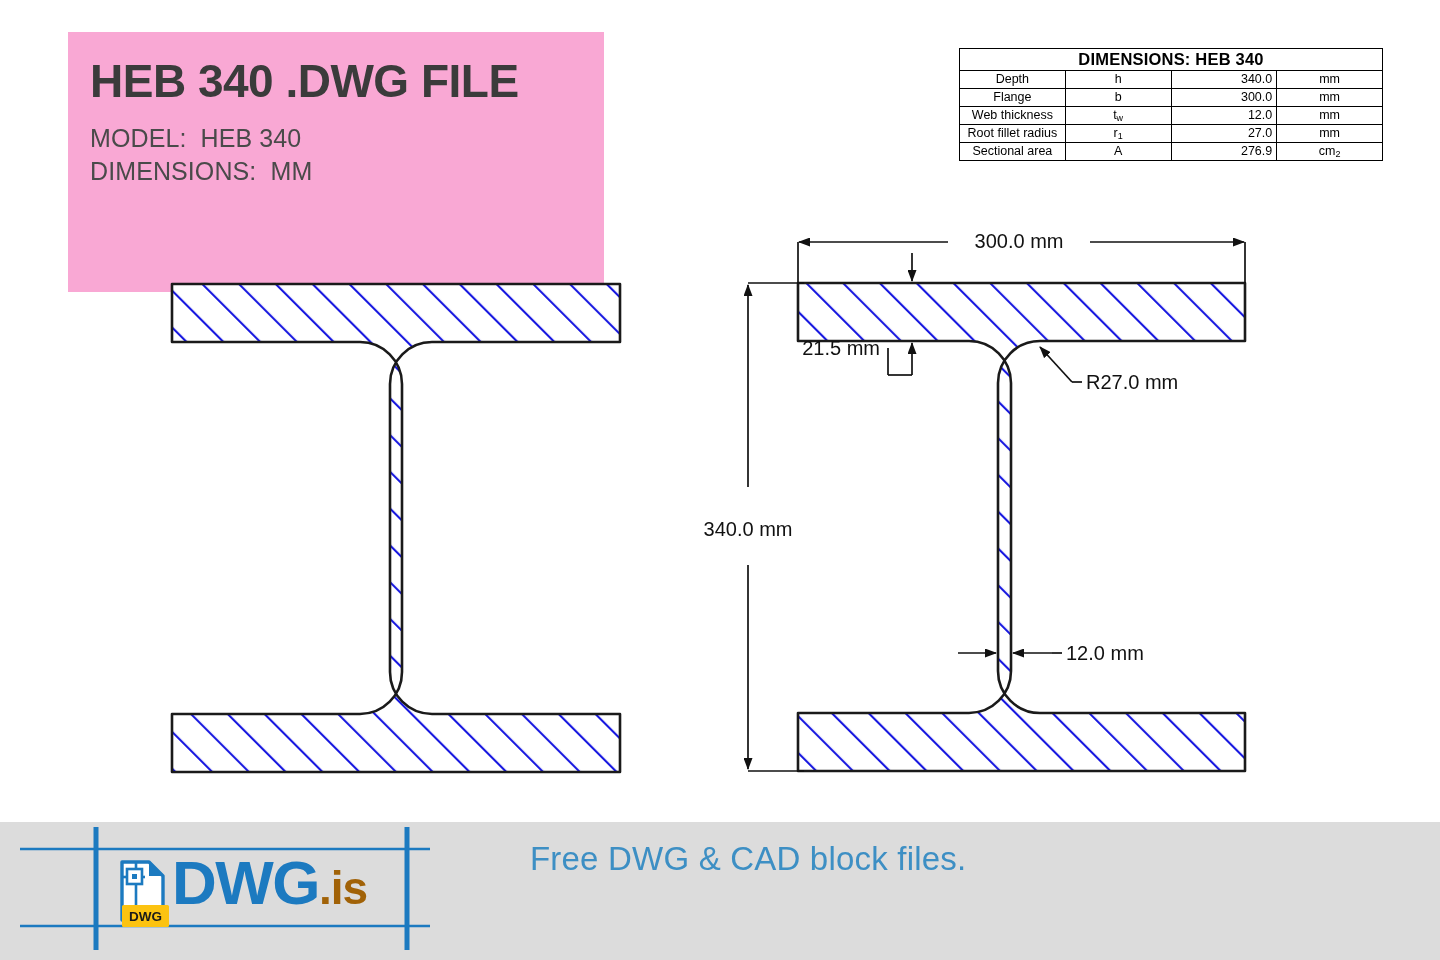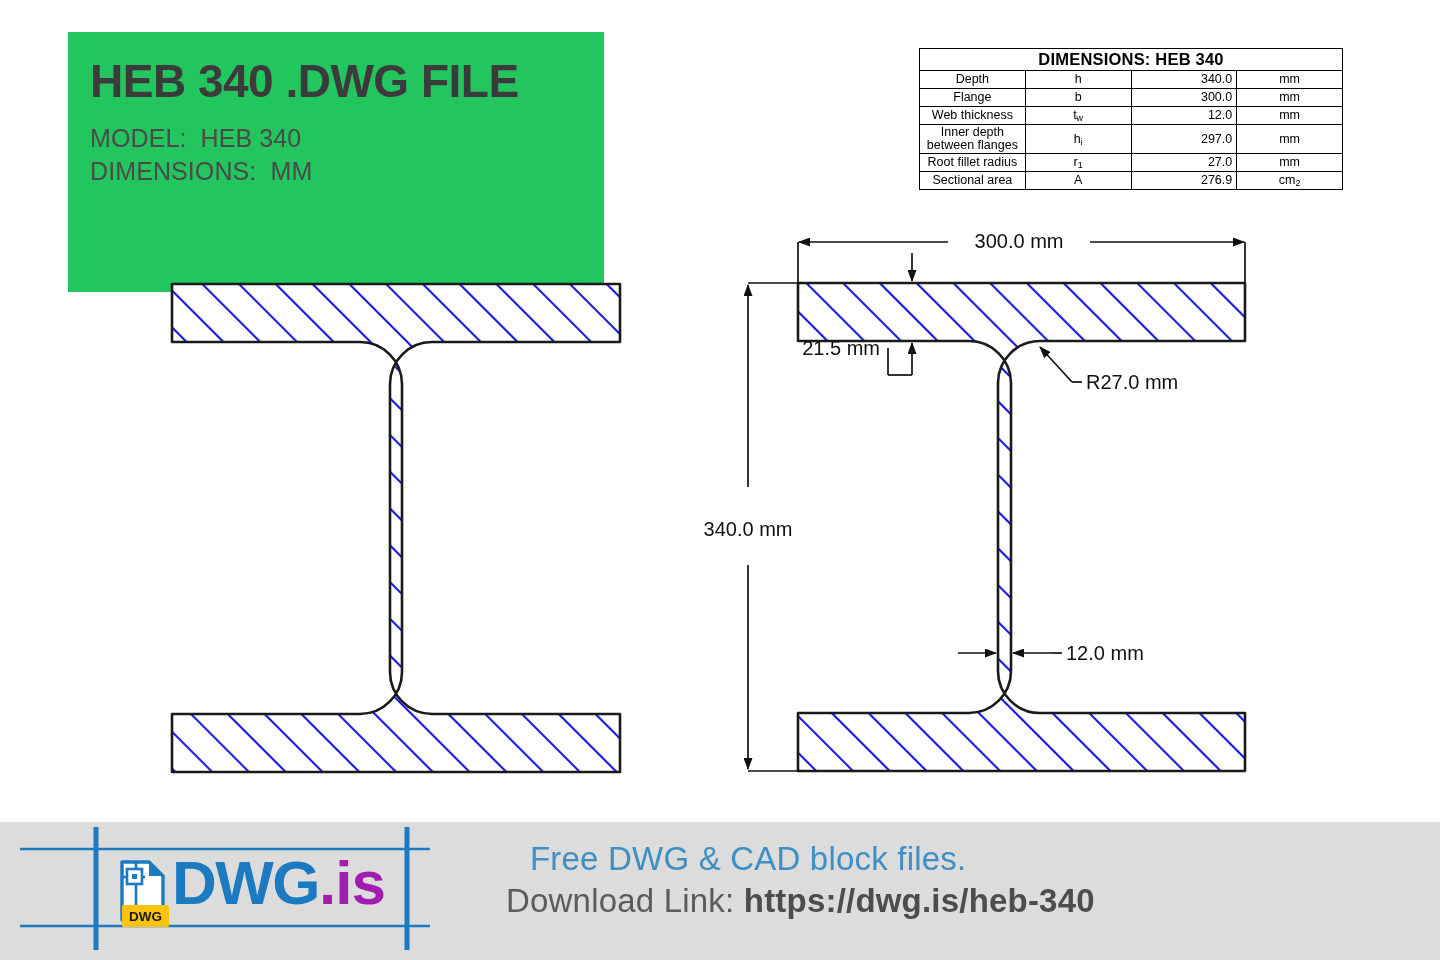--- a/index.html
+++ b/index.html
@@ -15,21 +15,21 @@
     font-family: "Liberation Sans", sans-serif;
   }
 
   
   #title-block {
     position: absolute;
     left: 68px;
     top: 32px;
     width: 536px;
     height: 260px;
-    background: #22c55e;
+    background: #f9a8d4;
     box-sizing: border-box;
     padding: 26px 0 0 22px;
   }
   #doc-title {
     font-size: 46px;
     font-weight: bold;
     color: #3b3b3b;
     letter-spacing: -0.5px;
     line-height: 1;
     margin: 0 0 18px 0;
@@ -49,20 +49,21 @@
     left: 919px;
     top: 48px;
     width: 424px;
   }
   table.dim-table {
     border-collapse: collapse;
     width: 100%;
     font-size: 12.5px;
     color: #000;
     table-layout: fixed;
+    margin-left: 40px;
   }
   table.dim-table td, table.dim-table th {
     border: 1.4px solid #000;
     padding: 1px 4px;
     height: 18px;
     box-sizing: border-box;
     font-weight: normal;
     line-height: 1.05;
   }
   table.dim-table thead th {
@@ -101,21 +102,21 @@
     position: absolute;
     left: 172px;
     top: 30px;
     font-size: 62px;
     font-weight: bold;
     line-height: 1;
     letter-spacing: -1.5px;
     white-space: nowrap;
   }
   #logo-text .dwg { color: #1c7ac0; }
-  #logo-text .is  { color: #a21caf; font-size: 62px; letter-spacing: -1px;}
+  #logo-text .is  { color: #a16207; font-size: 46px; letter-spacing: -1px;}
   #footer-text {
     position: absolute;
     left: 506px;
     top: 838px;
     width: 900px;
   }
   #footer-line1 {
     font-size: 33px;
     color: #3d8fc4;
     line-height: 1.28;
@@ -165,26 +166,20 @@
         <tr>
           <td class="c-label">Flange</td>
           <td class="c-sym">b</td>
           <td class="c-val">300.0</td>
           <td class="c-unit">mm</td>
         </tr>
         <tr>
           <td class="c-label">Web thickness</td>
           <td class="c-sym">t<span class="sub">w</span></td>
           <td class="c-val">12.0</td>
-          <td class="c-unit">mm</td>
-        </tr>
-        <tr>
-          <td class="c-label">Inner depth between flanges</td>
-          <td class="c-sym">h<span class="sub">i</span></td>
-          <td class="c-val">297.0</td>
           <td class="c-unit">mm</td>
         </tr>
         <tr>
           <td class="c-label">Root fillet radius</td>
           <td class="c-sym">r<span class="sub">1</span></td>
           <td class="c-val">27.0</td>
           <td class="c-unit">mm</td>
         </tr>
         <tr>
           <td class="c-label">Sectional area</td>
@@ -331,17 +326,14 @@
         <text x="145.5" y="99" text-anchor="middle" font-family="Liberation Sans, sans-serif" font-size="13.5" font-weight="bold" fill="#1a1a1a">DWG</text>
       </g>
     </svg>
     <div id="logo-text">
       <span class="dwg">DWG</span><span class="is">.is</span>
     </div>
   </div>
 
   <div id="footer-text" style="position:absolute; left:506px; top:16px;">
     <div id="footer-line1">Free DWG &amp; CAD block files.</div>
-    <div id="footer-line2">
-      <span>Download Link: </span><span class="url">https://dwg.is/heb-340</span>
-    </div>
   </div>
 </div>
 
 </body></html>

